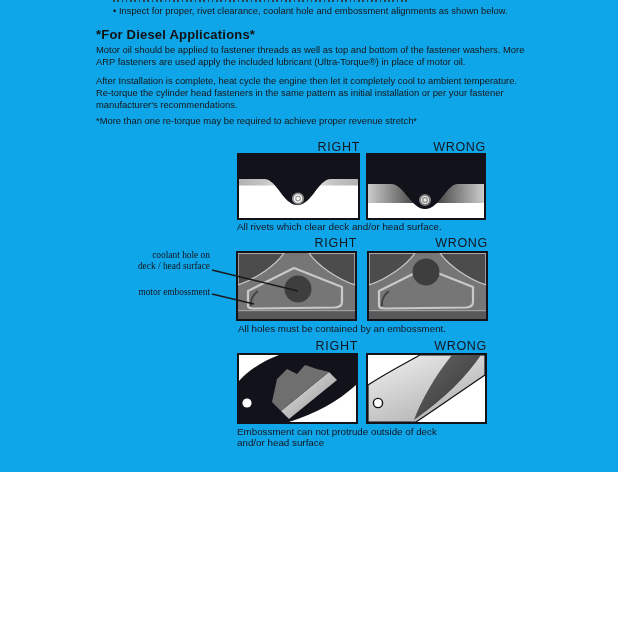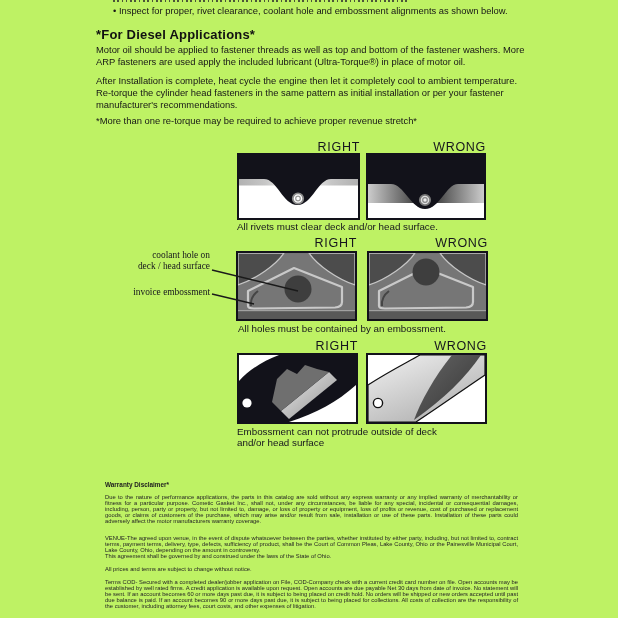--- a/index.html
+++ b/index.html
@@ -1,16 +1,16 @@
 <!DOCTYPE html>
 <html><head>
 <meta charset="utf-8">
 <style>
   html,body{margin:0;padding:0;background:#fff;}
-  .page{position:relative;width:618px;height:618px;background:#bef264;
+  .page{position:relative;width:618px;height:472px;background:#0ea5e9;
         font-family:"Liberation Sans",sans-serif;color:#141414;overflow:hidden;}
   .abs{position:absolute;}
   .body-text{font-size:9.4px;line-height:12px;color:#161616;}
   .bullet-line{font-size:9.4px;color:#161616;}
   .heading{font-size:13px;font-weight:bold;letter-spacing:0.2px;color:#111;}
   .note{font-size:9.4px;color:#161616;}
   .dg-label{font-size:12.5px;letter-spacing:0.7px;text-align:right;color:#15151d;}
   .dg-box{border:2px solid #12121a;box-sizing:border-box;background:#fff;}
   .dg-box svg{display:block;width:100%;height:100%;}
   .caption{font-size:9.8px;color:#15151d;line-height:11px;}
@@ -72,29 +72,29 @@
         </linearGradient>
       </defs>
       <rect x="0" y="29" width="116" height="19" fill="url(#g1w)"></rect>
       <rect x="0" y="48" width="116" height="15" fill="#ffffff"></rect>
       <path d="M0,0 H116 V29 H90 C78,29 72,54 57,54 C43,54 36,29 23,29 H0 Z" fill="#12121a"></path>
       <circle cx="57" cy="45" r="5.2" fill="#dedede" stroke="#777777" stroke-width="1.8"></circle>
       <circle cx="57" cy="45" r="2.3" fill="#eeeeee" stroke="#888888" stroke-width="1.2"></circle>
     </svg>
   </div>
 
-  <div class="abs caption" style="left:237px;top:221px;width:260px;">All rivets must clear deck and/or head surface.</div>
+  <div class="abs caption" style="left:237px;top:221px;width:260px;">All rivets which clear deck and/or head surface.</div>
 
   <div class="abs dg-label" style="left:236px;top:236px;width:121px;">RIGHT</div>
   <div class="abs dg-label" style="left:367px;top:236px;width:121px;">WRONG</div>
 
   <div class="abs callout" style="left:108px;top:250px;width:102px;font-family:Liberation Serif, serif;">
     <div>coolant hole on</div>
     <div>deck / head surface</div>
-    <div style="margin-top:15px;">invoice embossment</div>
+    <div style="margin-top:15px;">motor embossment</div>
   </div>
 
   <div class="abs dg-box" style="left:236px;top:251px;width:121px;height:70px;">
     <svg viewBox="0 0 117 66" preserveAspectRatio="none">
       <rect width="117" height="66" fill="#767676"></rect>
       <path d="M0,0 H46 C38,12 18,26 0,32 Z" fill="#4c4c4c" stroke="#c6c6c6" stroke-width="1.3"></path>
       <path d="M117,0 H71 C79,12 99,26 117,32 Z" fill="#4c4c4c" stroke="#c6c6c6" stroke-width="1.3"></path>
       <line x1="0" y1="57.5" x2="117" y2="57.5" stroke="#a0a0a0" stroke-width="1"></line>
       <rect x="0" y="58.5" width="117" height="7.5" fill="#585858"></rect>
       <path d="M10,53 V38 L56,15 L104,34 V49 Q104,54 97,54.5 L16,55.5 Q10,55.5 10,53 Z" fill="none" stroke="#c9c9c9" stroke-width="2.2" stroke-linejoin="round"></path>

